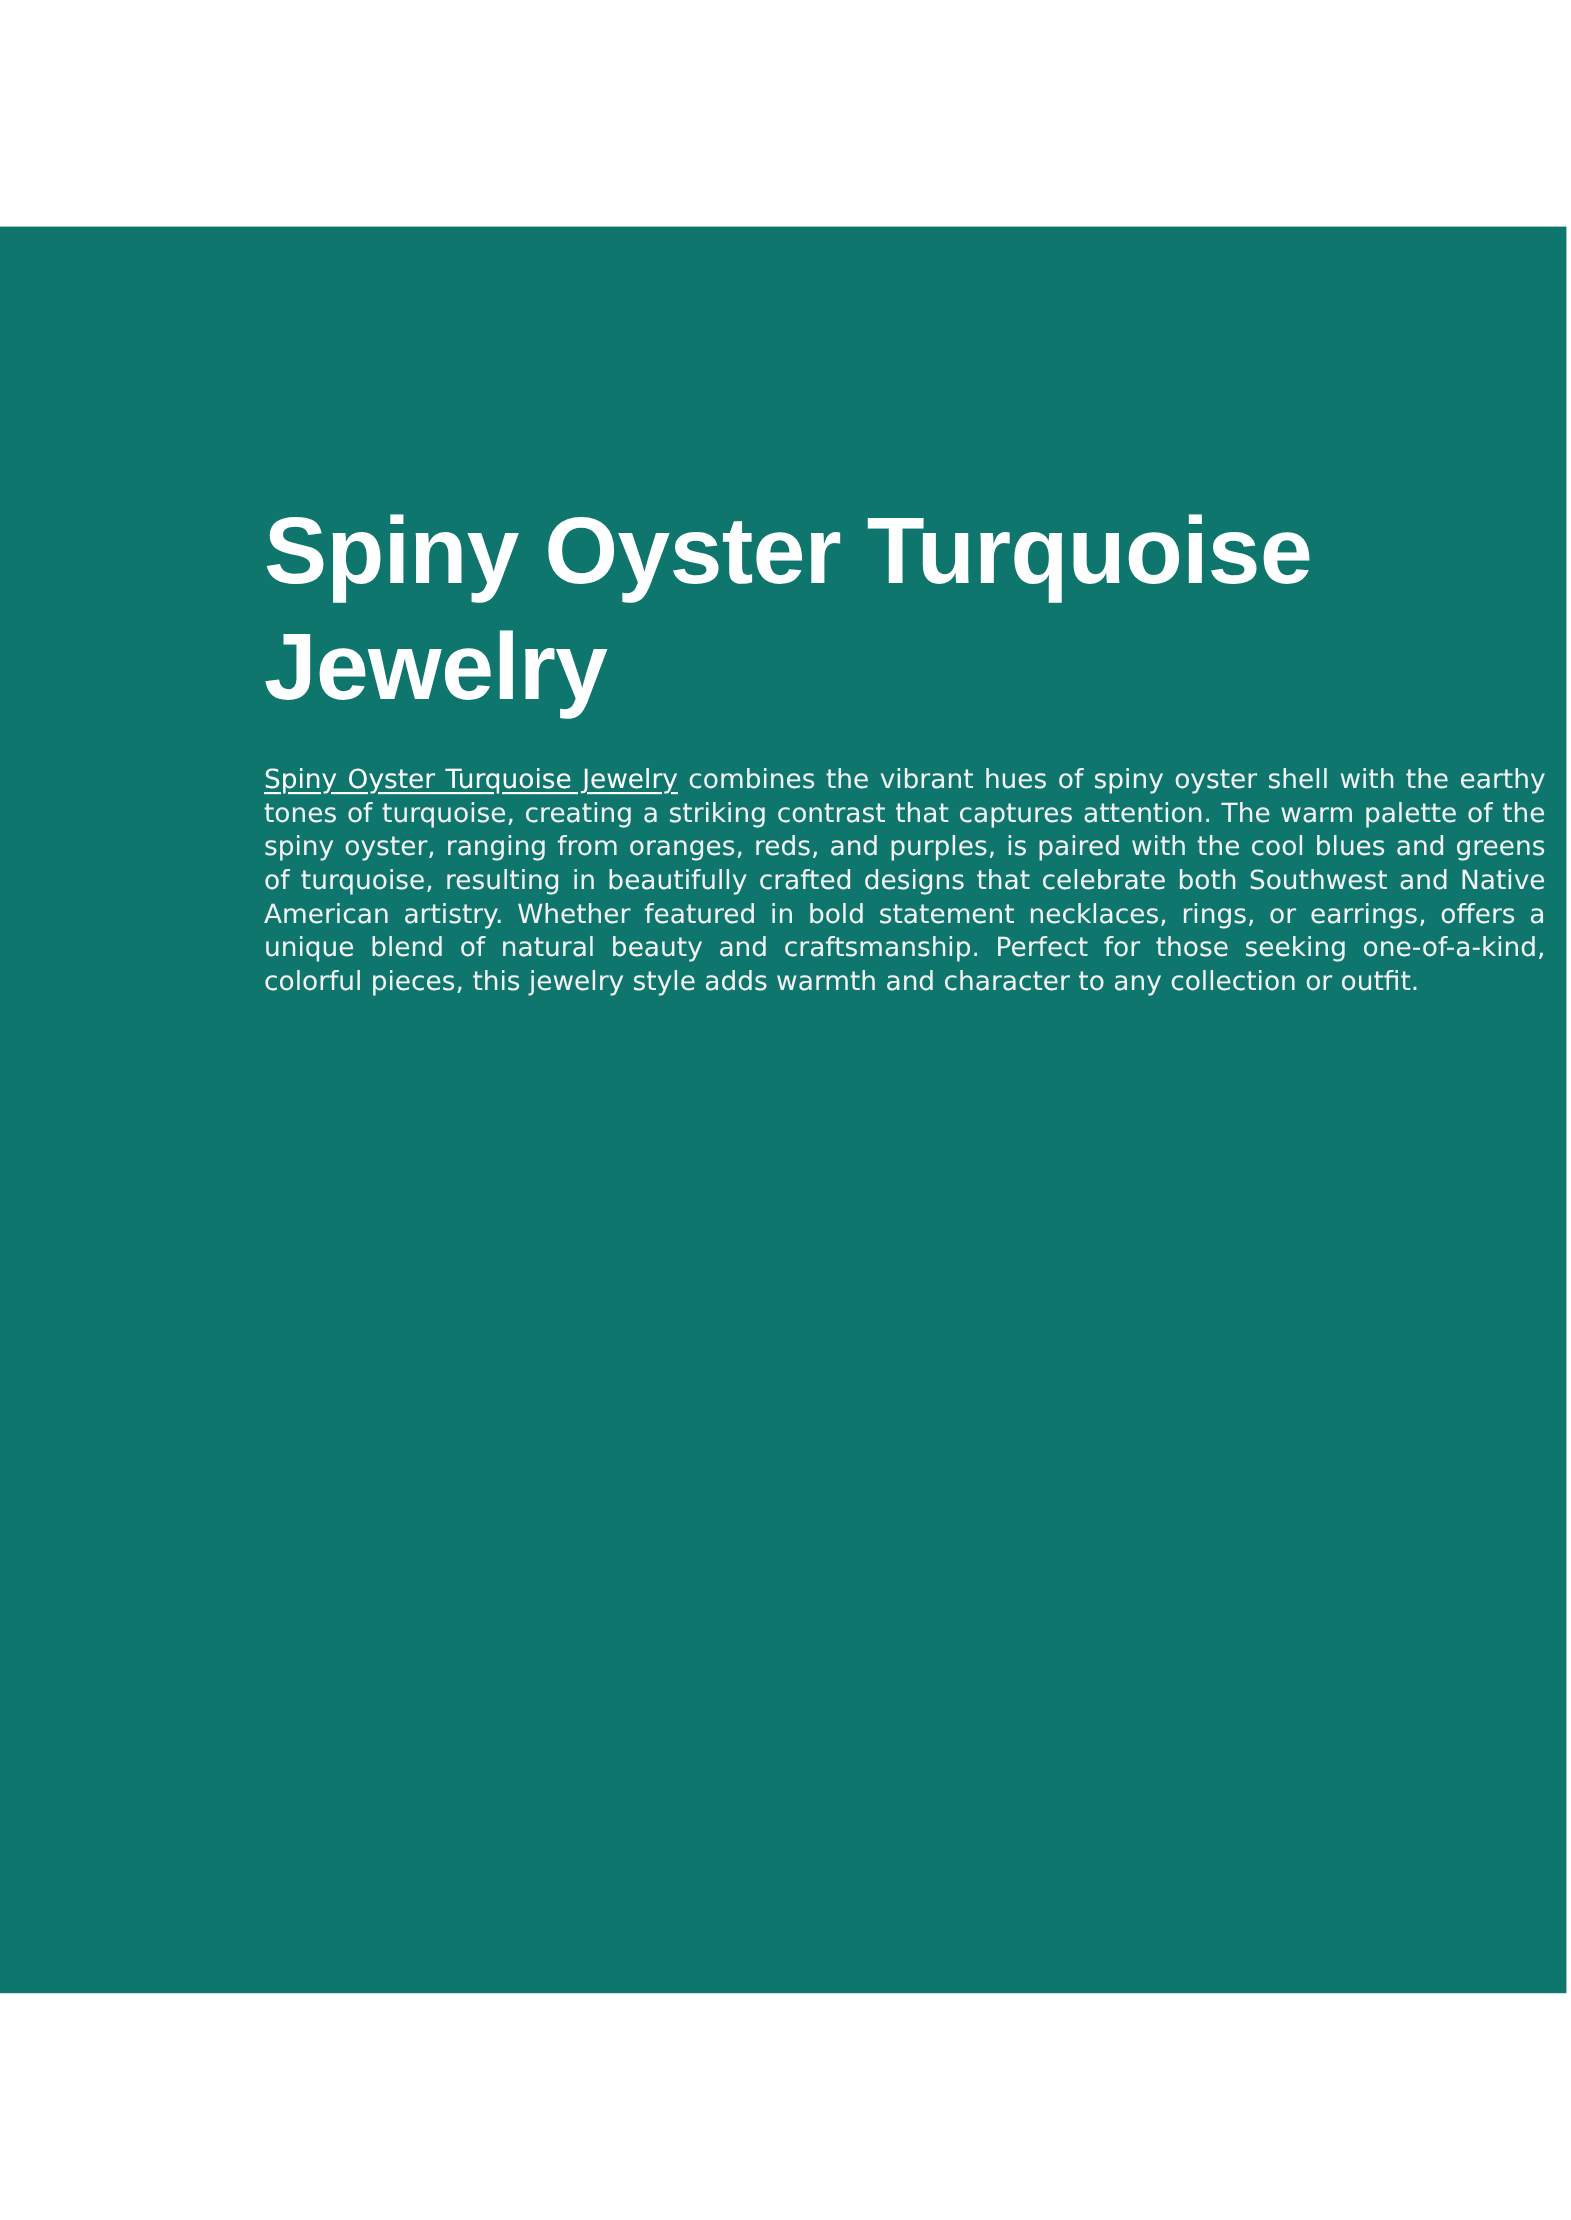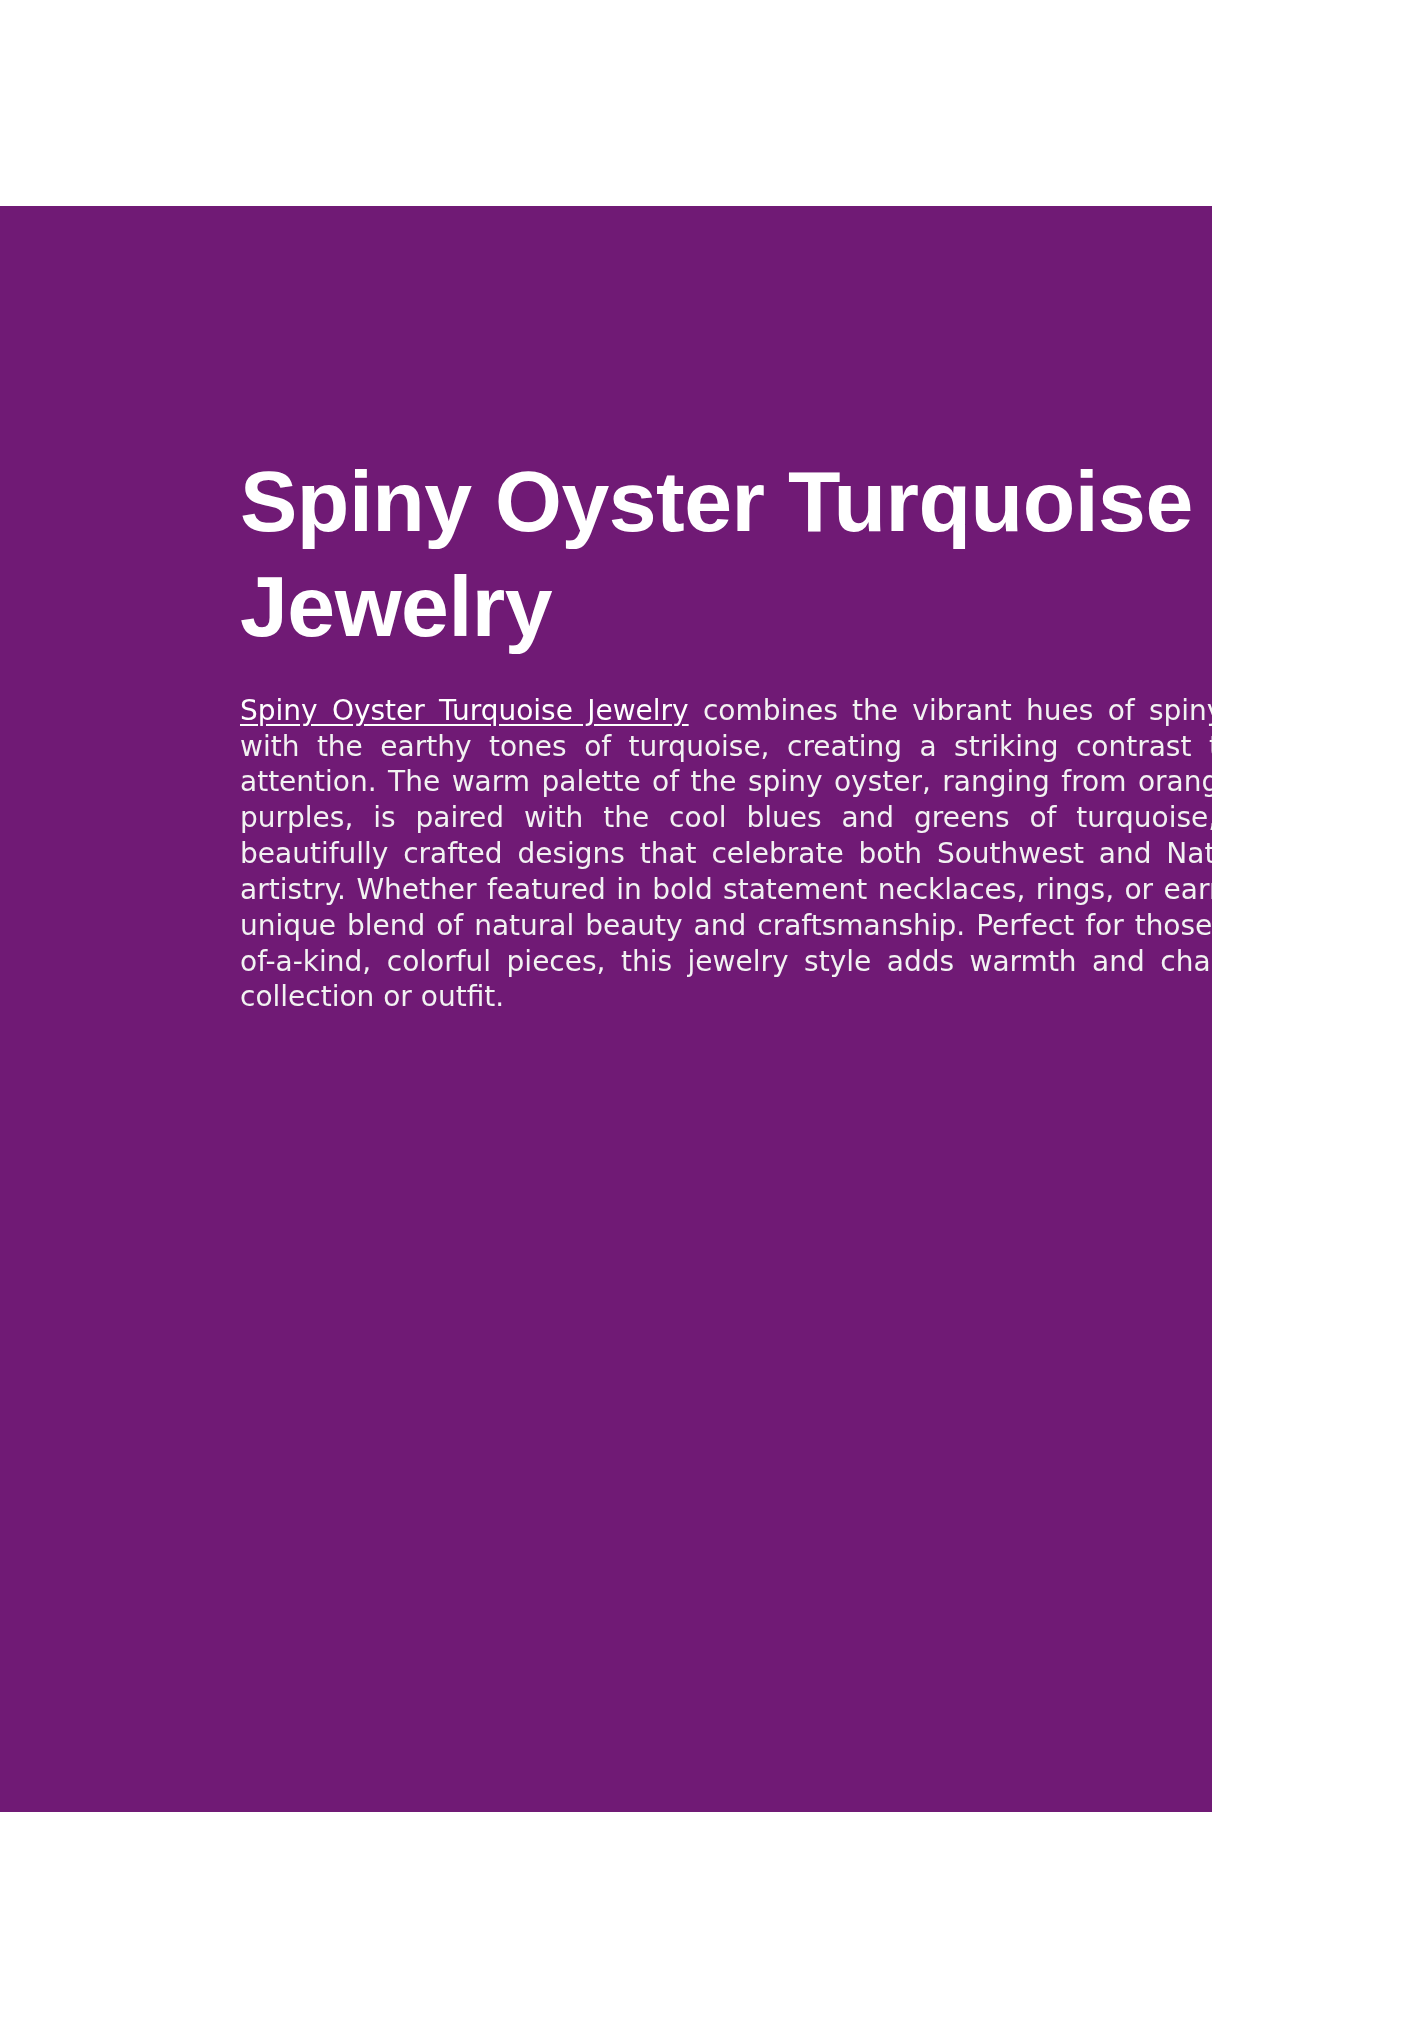--- a/index.html
+++ b/index.html
@@ -21,23 +21,23 @@
     background: #ffffff;
   }
 
   .top-spacer {
     height: 206px;
     background: #ffffff;
   }
 
   .hero-panel {
     position: relative;
-    width: 1212px;
+    width: 1424px;
     height: 1606px;
-    background: #701a75;
+    background: #0f766e;
     overflow: hidden;
     box-sizing: border-box;
   }
 
   .content-wrap {
     position: absolute;
     left: 240px;
     top: 243px;
     width: 1430px;
   }
@@ -51,21 +51,21 @@
     letter-spacing: -0.5px;
     color: #ffffff;
     width: 1040px;
     white-space: normal;
   }
 
   .hero-paragraph {
     margin: 0;
     font-family: "DejaVu Sans", sans-serif;
     font-weight: 400;
-    font-size: 28px;
+    font-size: 24px;
     line-height: 1.28;
     color: #f2f2f2;
     text-align: justify;
     text-justify: inter-word;
     width: 1165px;
   }
 
   .hero-link {
     color: #ffffff;
     text-decoration: underline;

